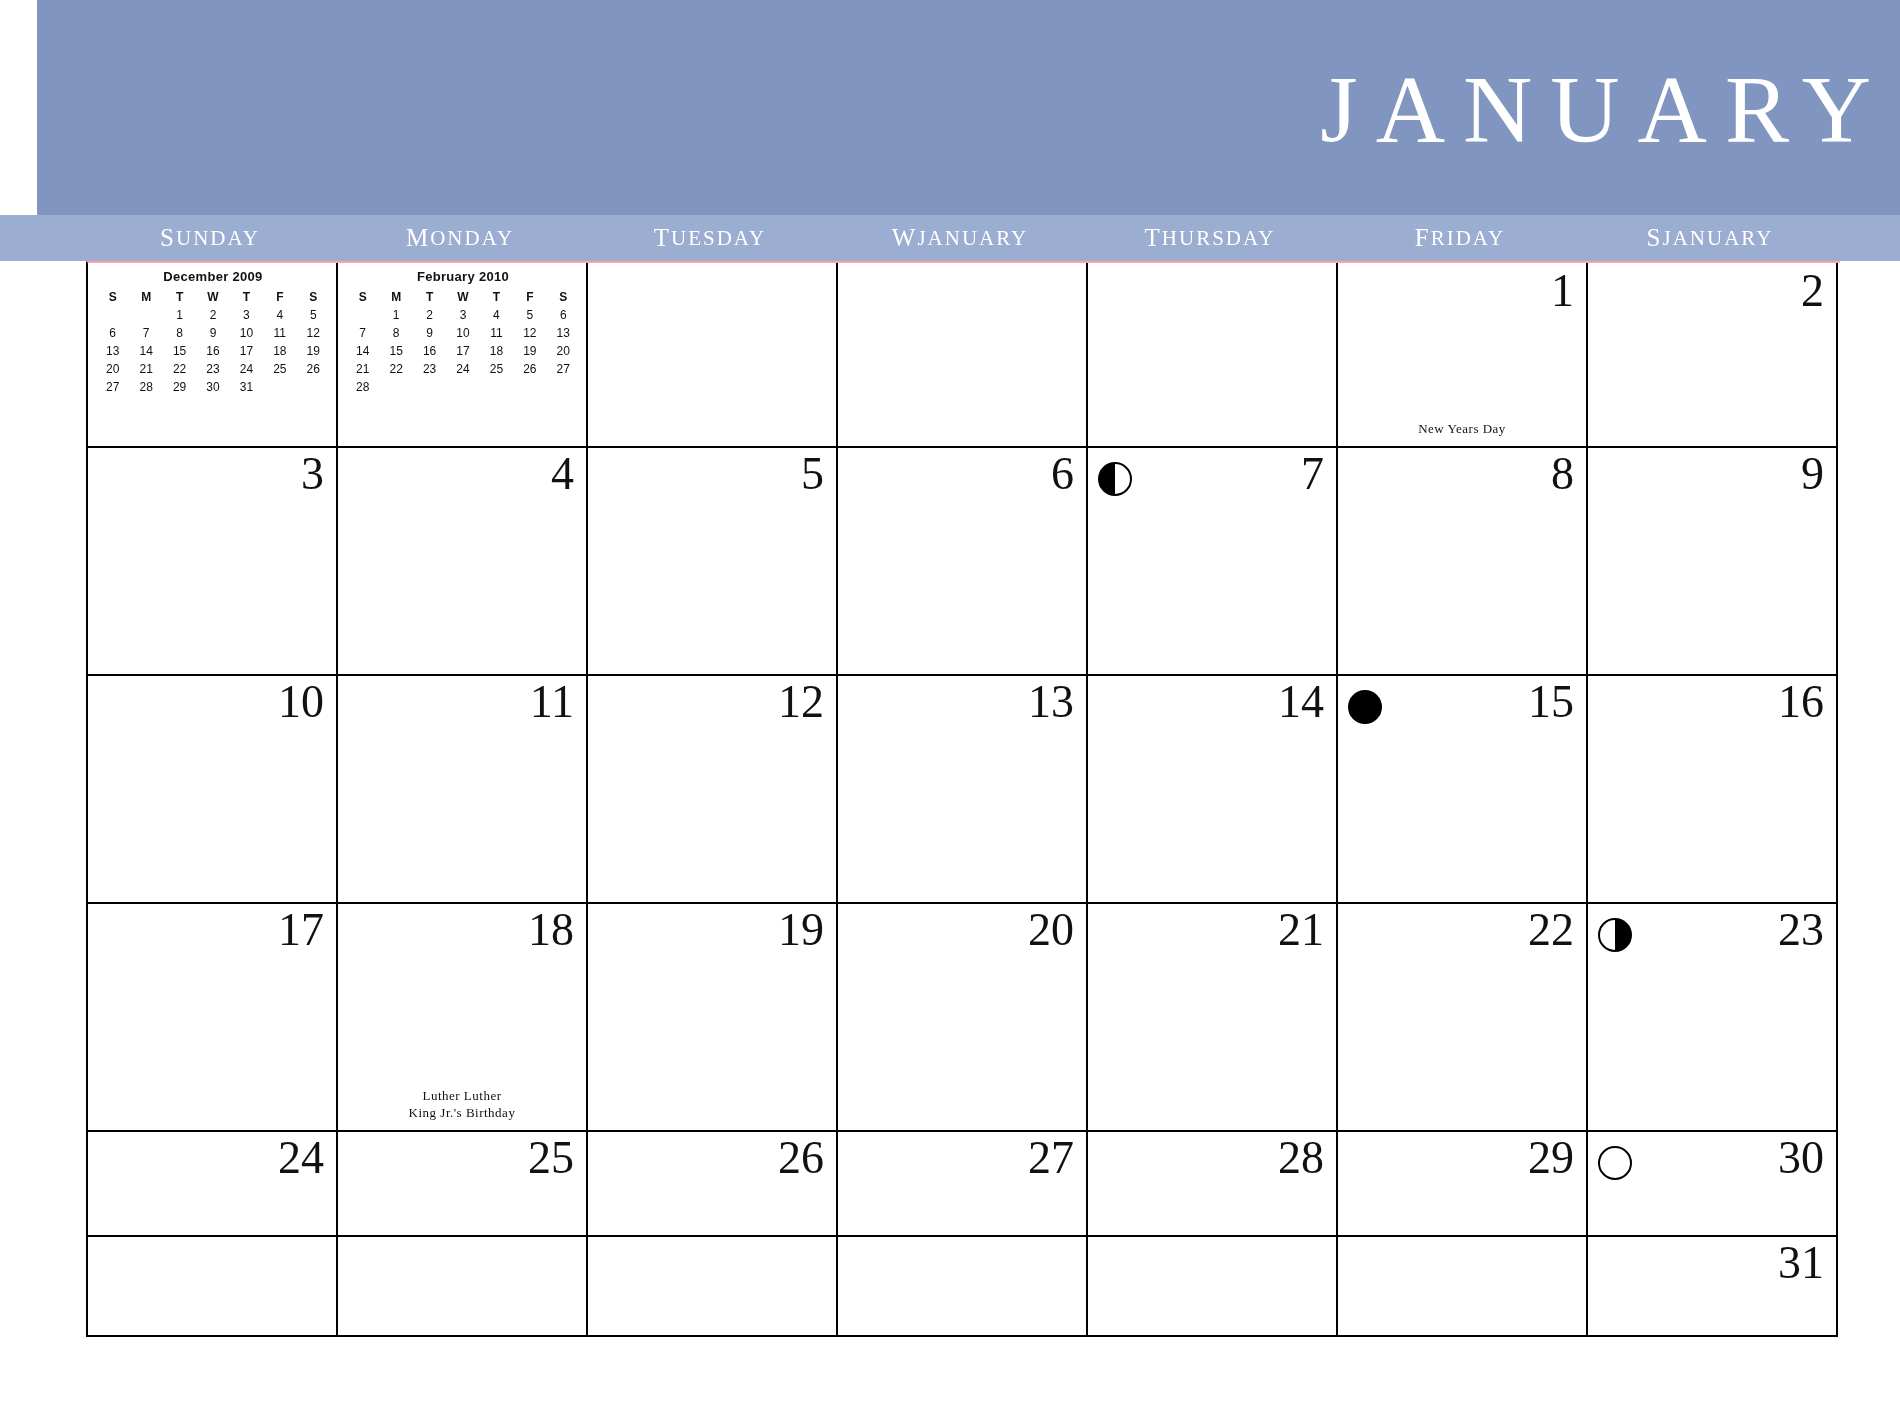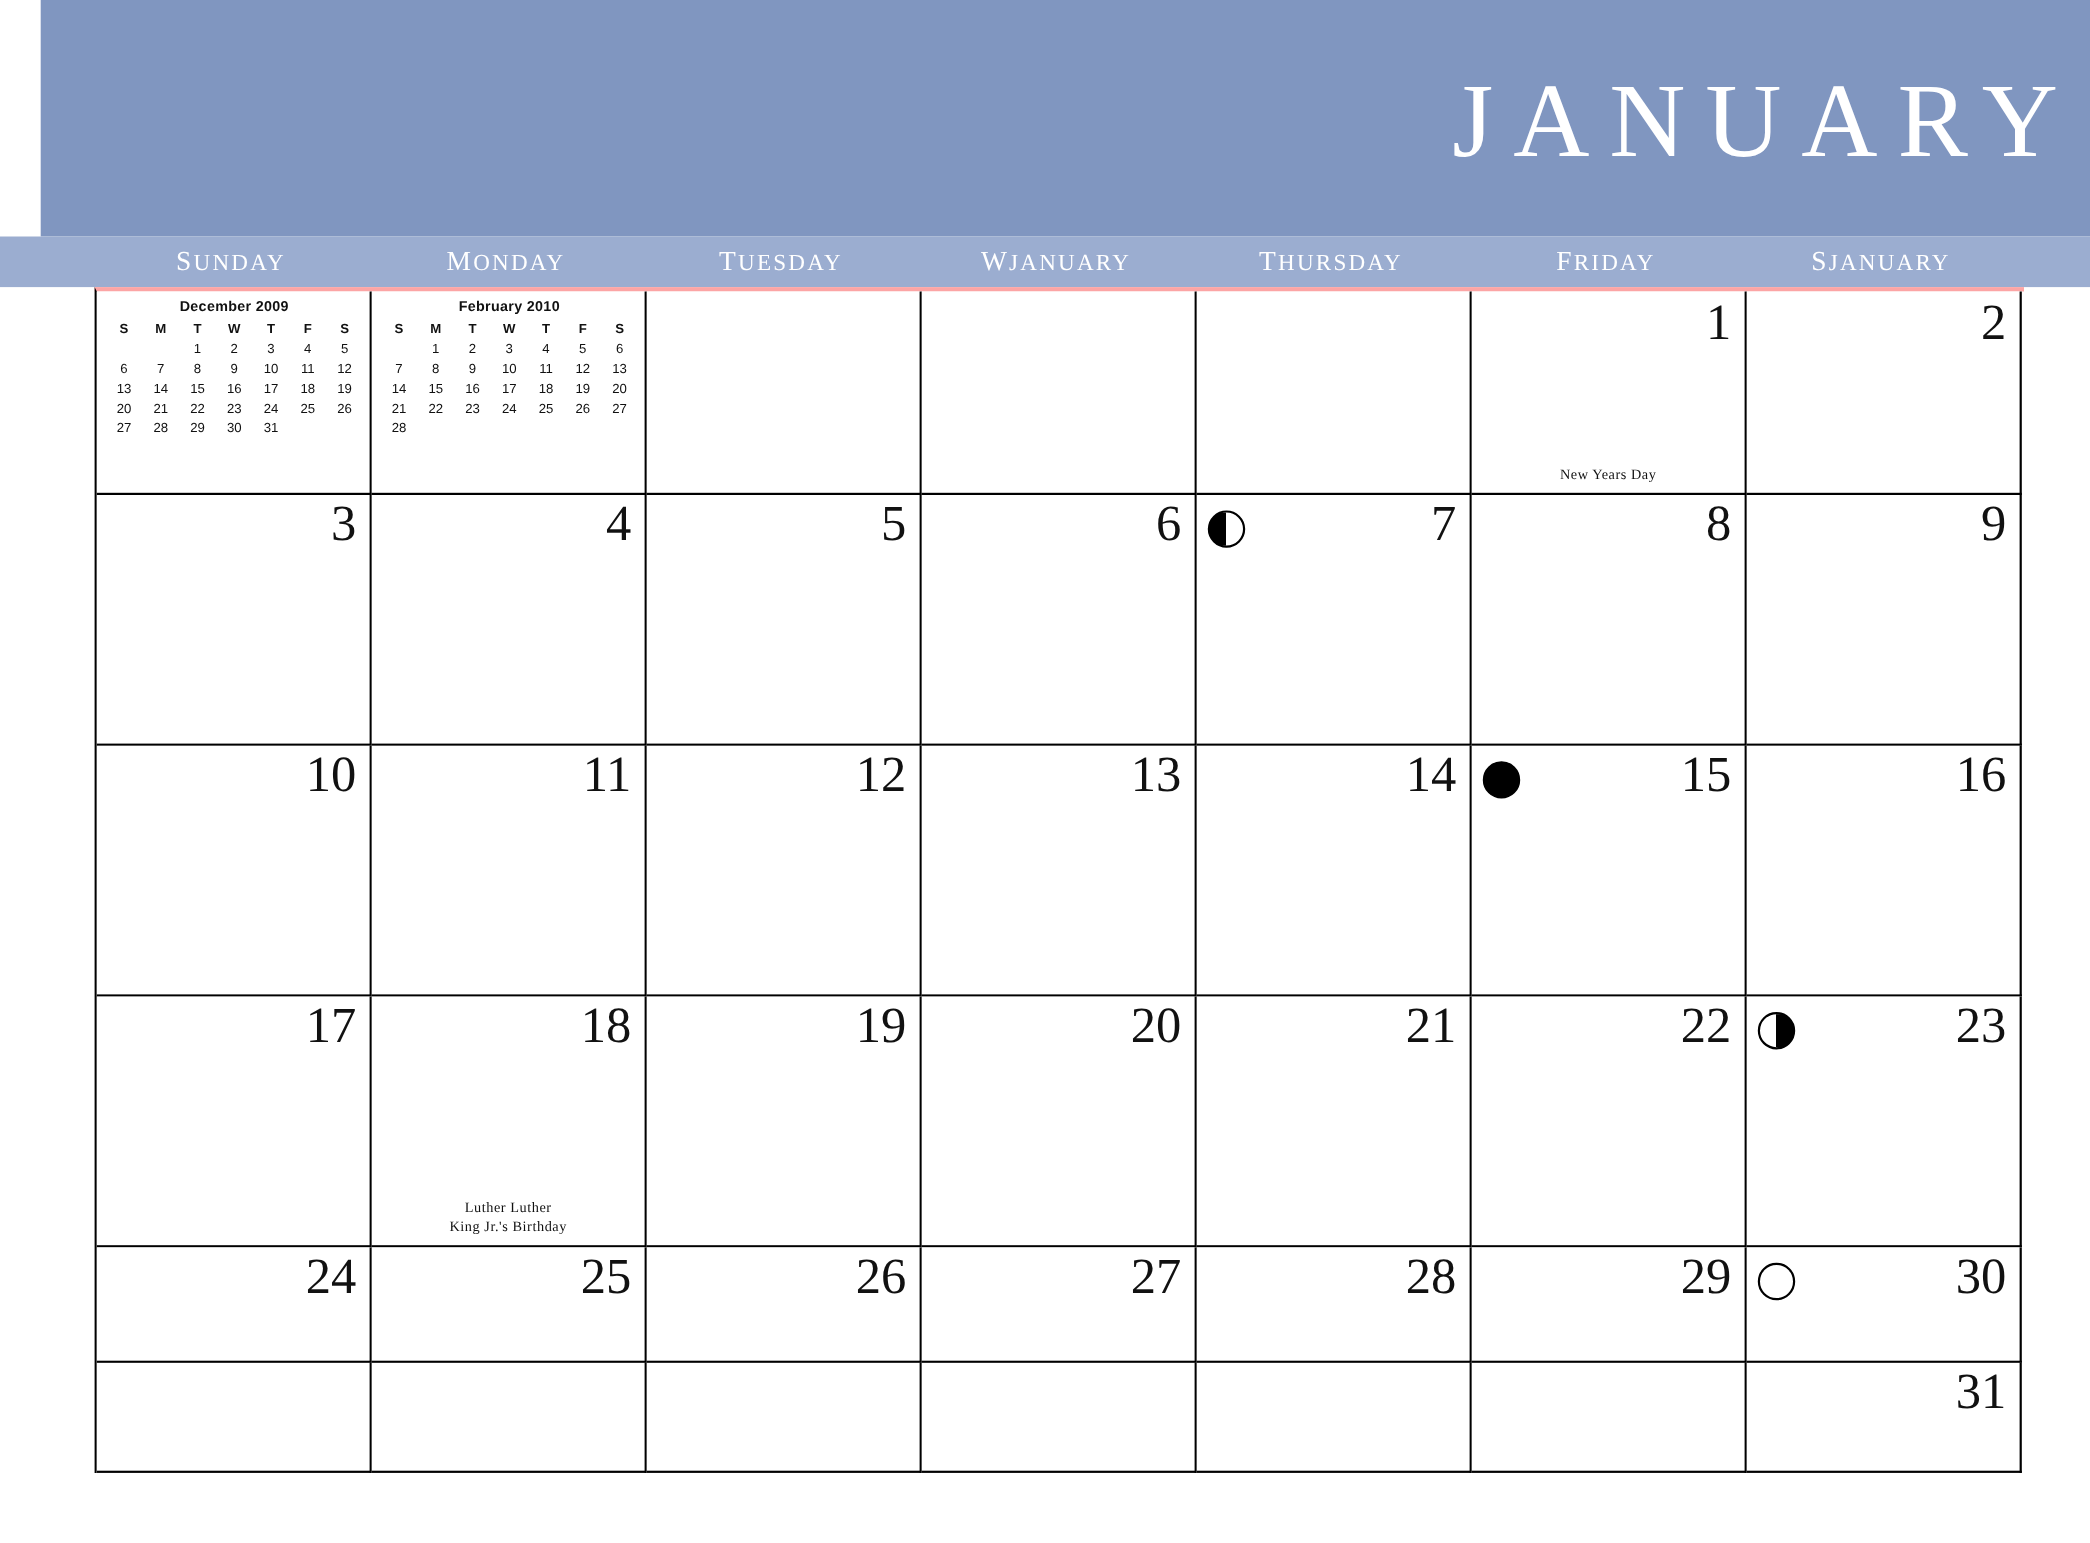--- a/index.html
+++ b/index.html
@@ -66,21 +66,21 @@
   .weekday-cell:first-child { margin-left: 85px; }
   .weekday-cell .big { font-size: 25px; }
 
   
   .grid {
     position: absolute;
     left: 86px;
     top: 261px;
     width: 1752px;
     border-left: 2px solid #000;
-    border-top: 4px solid #fca5a5;
+    border-top: 2px solid #fca5a5;
     box-sizing: content-box;
   }
   .row {
     display: flex;
     width: 1752px;
   }
   .cell {
     width: 250px;
     box-sizing: border-box;
     border-right: 2px solid #000;

